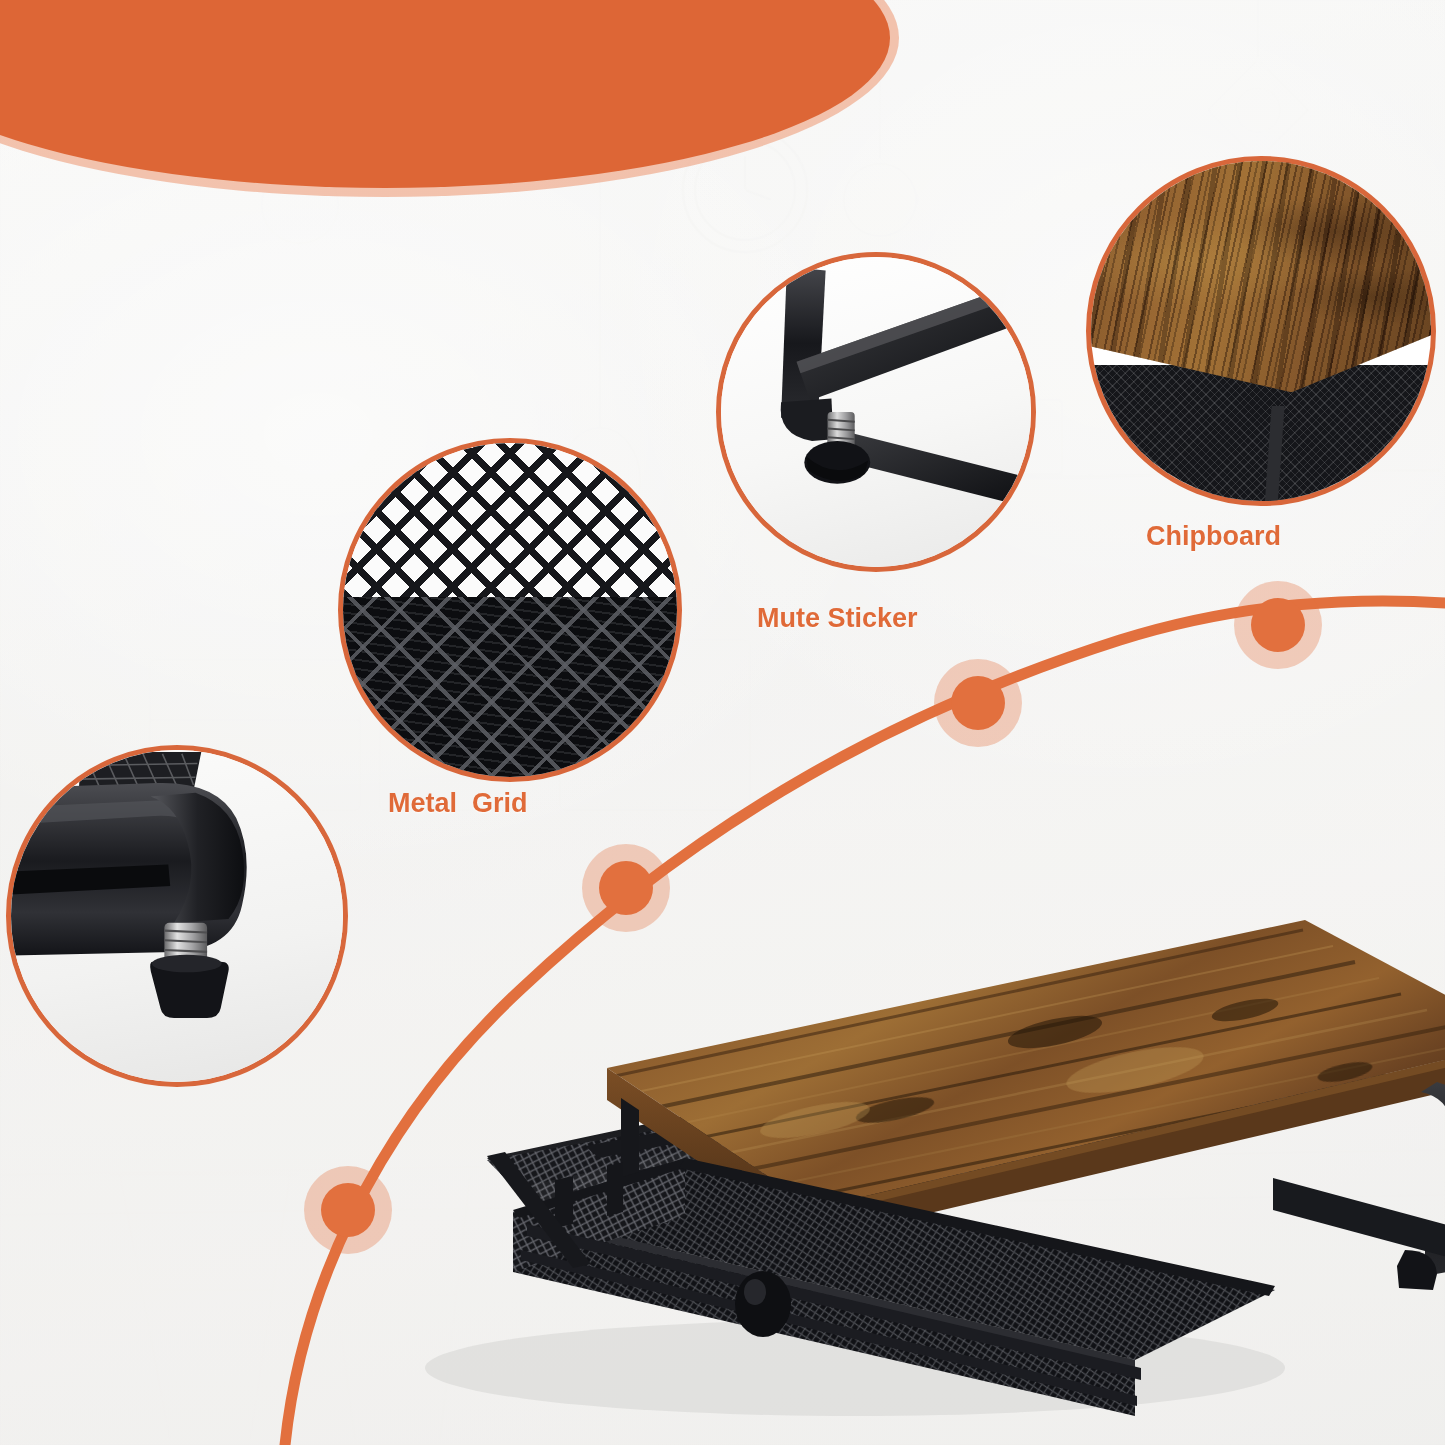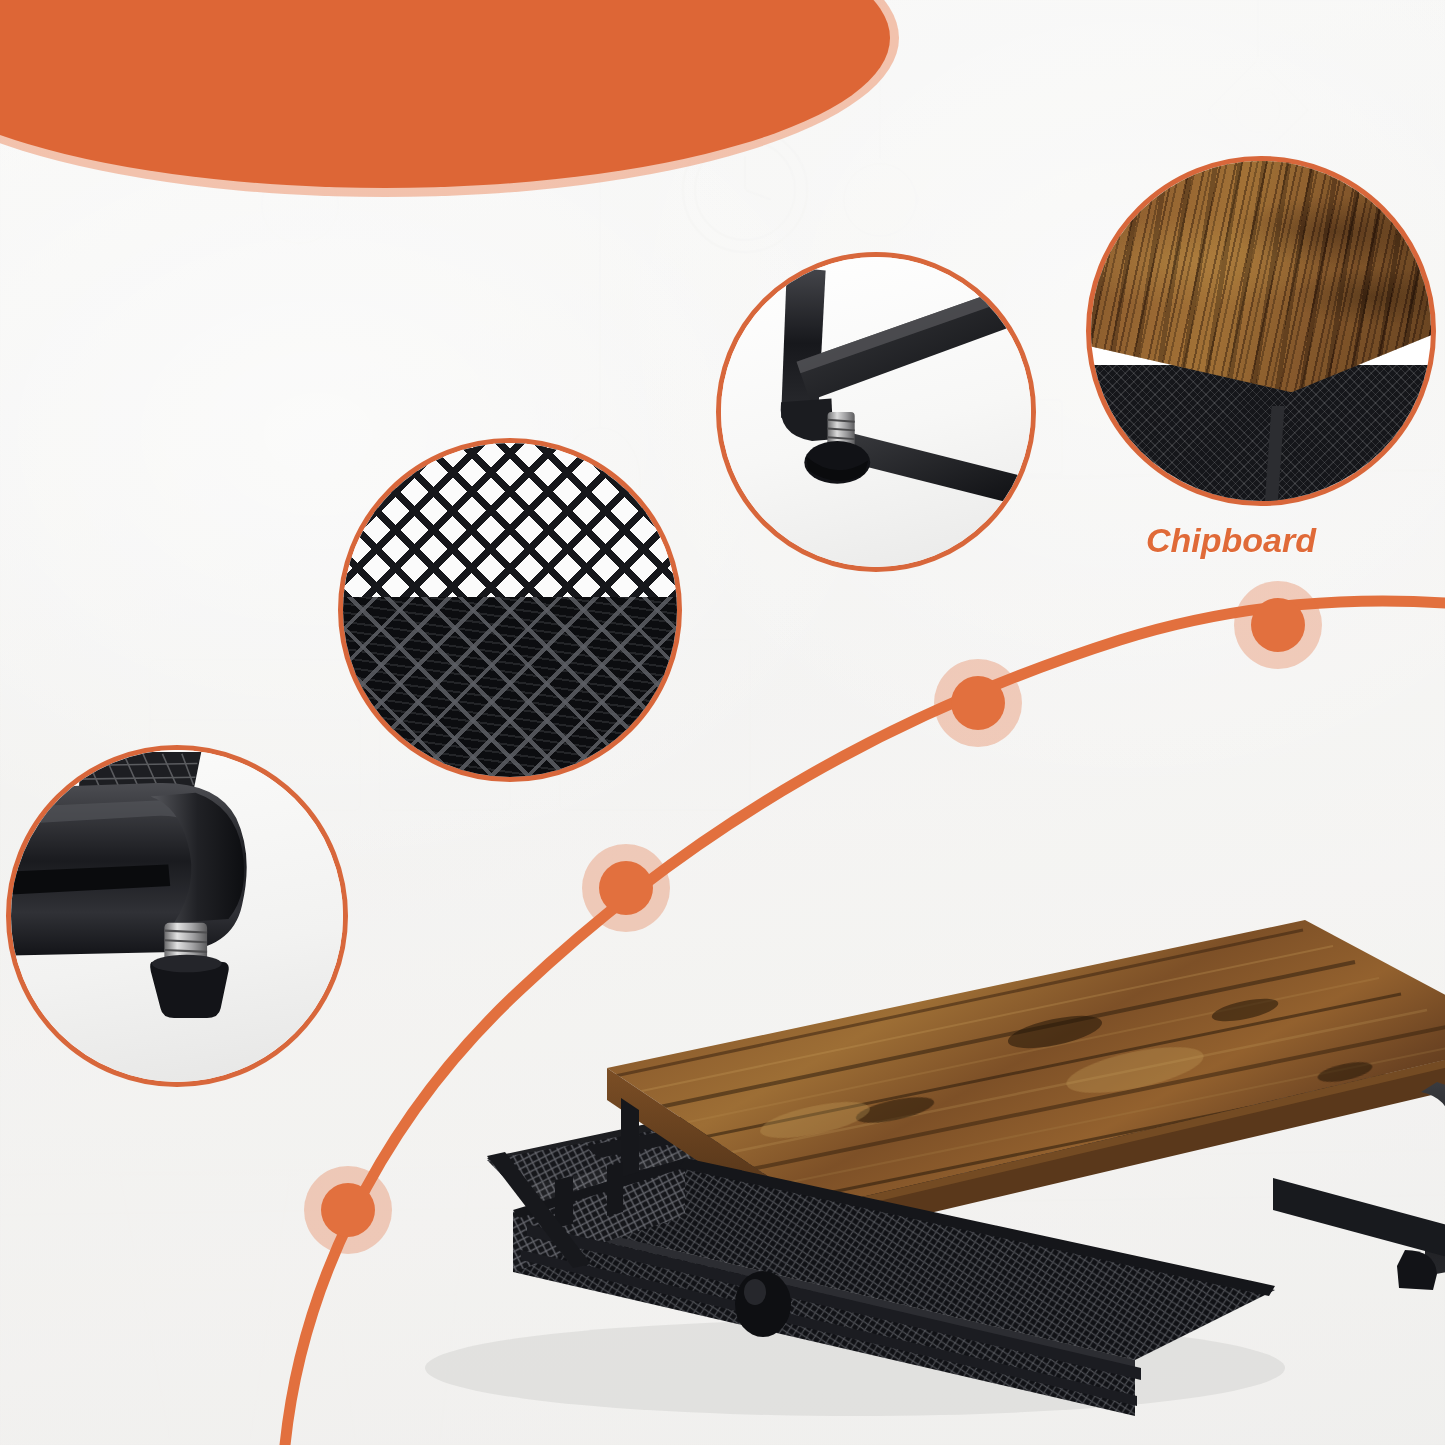--- a/index.html
+++ b/index.html
@@ -113,23 +113,22 @@
       repeating-linear-gradient(45deg, rgba(92,94,100,.85) 0 4px, rgba(0,0,0,0) 4px 26px),
       repeating-linear-gradient(-45deg, rgba(92,94,100,.85) 0 4px, rgba(0,0,0,0) 4px 26px),
       repeating-linear-gradient(8deg, rgba(120,122,128,.22) 0 2px, rgba(0,0,0,0) 2px 9px),
       #0c0d10;
   }
 
   
   .feature-label {
     position: absolute;
     color: #E06A38;
-    font-size: 34px;
+    font-size: 27px;
     font-weight: 700;
-    font-style: italic;
     white-space: pre;
     text-shadow: 0 1px 2px rgba(255,255,255,.8);
   }
 
   
   #product { position:absolute; left:255px; top:820px; width:1190px; height:625px; }
   #product svg { width:100%; height:100%; display:block; overflow:visible; }
 </style>
 </head>
 <body>
@@ -397,20 +396,22 @@
           <line x1="158" y1="216" x2="202" y2="218"></line>
         </g>
 
         <path d="M146 218 L216 218 q10 0 8 10 l-8 38 q-2 10 -14 10 L168 276 q-12 0 -14 -10 l-10 -38 q-2 -10 2 -10 Z" fill="#131418"></path>
         <ellipse cx="181" cy="220" rx="36" ry="9" fill="#24252a"></ellipse>
       </svg>
     </div>
   </div>
 
   <div class="feature-label" style="left:1146px; top:521px;">Chipboard</div>
+  <div class="feature-label" style="left:757px; top:603px;">Mute Sticker</div>
+  <div class="feature-label" style="left:388px; top:788px;">Metal  Grid</div>
 
   <div id="product">
     <svg viewBox="0 0 1190 625" preserveAspectRatio="xMidYMid meet">
       <defs>
         <linearGradient id="woodTop" x1="0" y1="0" x2="1" y2="0.55">
           <stop offset="0" stop-color="#6b4422"></stop>
           <stop offset="0.18" stop-color="#8a5a2c"></stop>
           <stop offset="0.38" stop-color="#9d6e35"></stop>
           <stop offset="0.55" stop-color="#7d5027"></stop>
           <stop offset="0.72" stop-color="#93612e"></stop>

